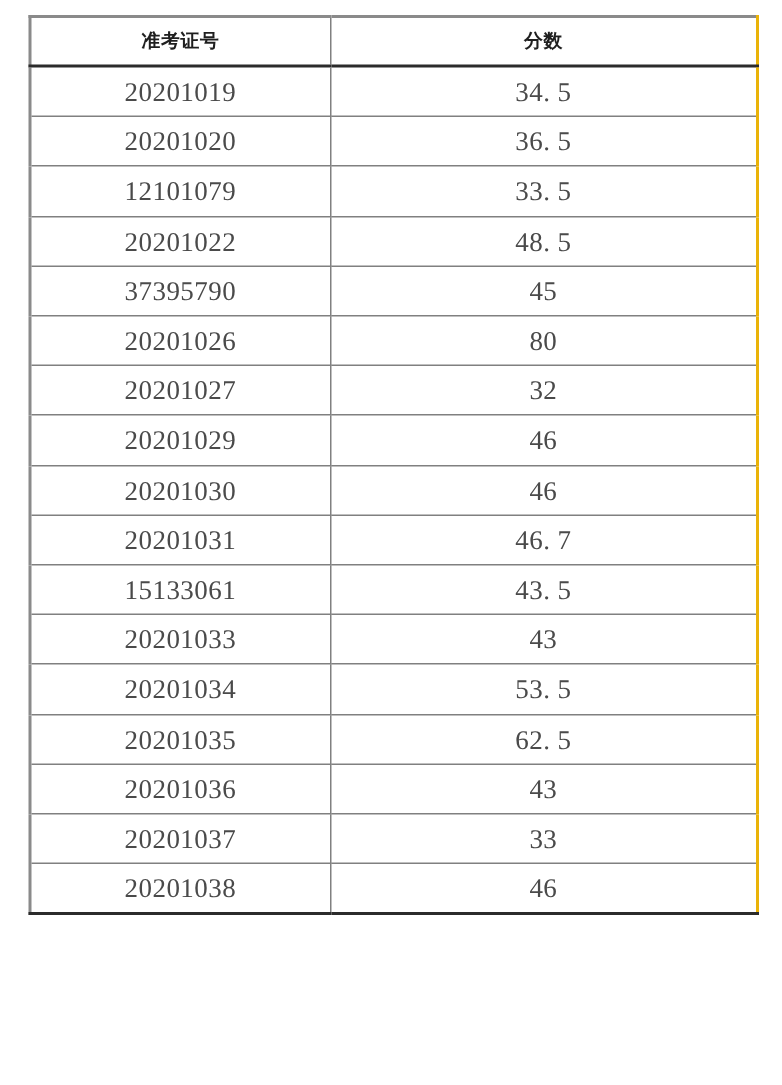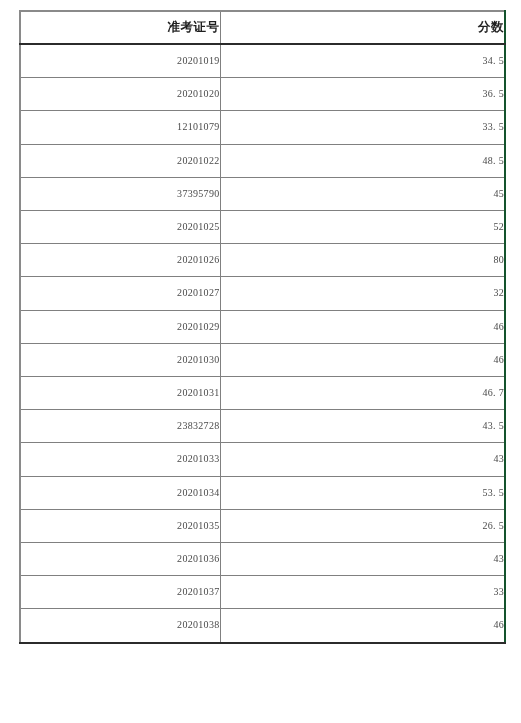--- a/index.html
+++ b/index.html
@@ -31,55 +31,55 @@
   }
   #score-table col.col-ticket { width: 200px; }
   #score-table col.col-score  { width: 285px; }
 
   #score-table th,
   #score-table td {
     border-left: 1px solid #808080;
     border-right: 1px solid #808080;
     border-top: 1px solid #808080;
     border-bottom: 1px solid #808080;
-    text-align: right;
+    text-align: center;
     vertical-align: middle;
     padding: 0;
     height: 32px;
     line-height: 32px;
     color: #3a3a3a;
   }
   #score-table thead th {
     font-family: "Liberation Sans", "DejaVu Sans", sans-serif;
     font-weight: bold;
     font-size: 12.5px;
     letter-spacing: 0.5px;
     color: #1f1f1f;
     border-bottom: 2px solid #2b2b2b;
     border-top: 2px solid #8a8a8a;
     height: 31px;
     line-height: 31px;
   }
   #score-table tbody td {
-    font-size: 10px;
+    font-size: 18px;
     letter-spacing: 0.3px;
     color: #4a4a4a;
     height: 32.2px;
     line-height: 32.2px;
   }
   #score-table tbody tr:last-child td {
     border-bottom: 2px solid #2b2b2b;
   }
   #score-table th:first-child,
   #score-table td:first-child {
     border-left: 2px solid #8a8a8a;
   }
   #score-table th:last-child,
   #score-table td:last-child {
-    border-right: 2px solid #14532d;
+    border-right: 2px solid #eab308;
   }
   .cell-text {
     display: inline-block;
   }
 </style>
 </head>
 <body>
 
 <div id="page">
   <table id="score-table">
@@ -112,58 +112,54 @@
         </tr>
         <tr>
           <td><span class="cell-text">20201022</span></td>
           <td><span class="cell-text">48. 5</span></td>
         </tr>
         <tr>
           <td><span class="cell-text">37395790</span></td>
           <td><span class="cell-text">45</span></td>
         </tr>
         <tr>
-          <td><span class="cell-text">20201025</span></td>
-          <td><span class="cell-text">52</span></td>
-        </tr>
-        <tr>
           <td><span class="cell-text">20201026</span></td>
           <td><span class="cell-text">80</span></td>
         </tr>
         <tr>
           <td><span class="cell-text">20201027</span></td>
           <td><span class="cell-text">32</span></td>
         </tr>
         <tr>
           <td><span class="cell-text">20201029</span></td>
           <td><span class="cell-text">46</span></td>
         </tr>
         <tr>
           <td><span class="cell-text">20201030</span></td>
           <td><span class="cell-text">46</span></td>
         </tr>
         <tr>
           <td><span class="cell-text">20201031</span></td>
           <td><span class="cell-text">46. 7</span></td>
         </tr>
         <tr>
-          <td><span class="cell-text">23832728</span></td>
+          <td><span class="cell-text">15133061</span></td>
           <td><span class="cell-text">43. 5</span></td>
         </tr>
         <tr>
           <td><span class="cell-text">20201033</span></td>
           <td><span class="cell-text">43</span></td>
         </tr>
         <tr>
           <td><span class="cell-text">20201034</span></td>
           <td><span class="cell-text">53. 5</span></td>
         </tr>
         <tr>
           <td><span class="cell-text">20201035</span></td>
-          <td><span class="cell-text">26. 5</span></td>
+          <td><span class="cell-text">62. 5</span></td>
         </tr>
         <tr>
           <td><span class="cell-text">20201036</span></td>
           <td><span class="cell-text">43</span></td>
         </tr>
         <tr>
           <td><span class="cell-text">20201037</span></td>
           <td><span class="cell-text">33</span></td>
         </tr>
         <tr>

